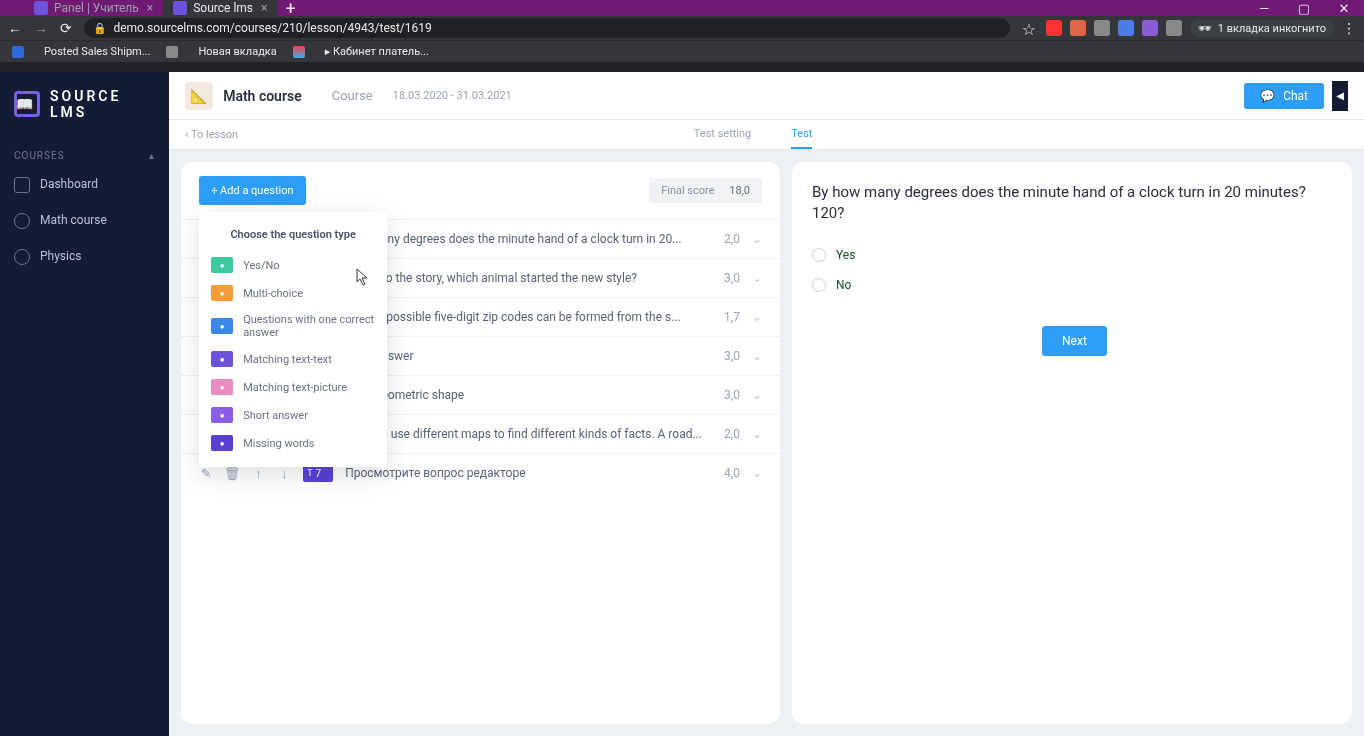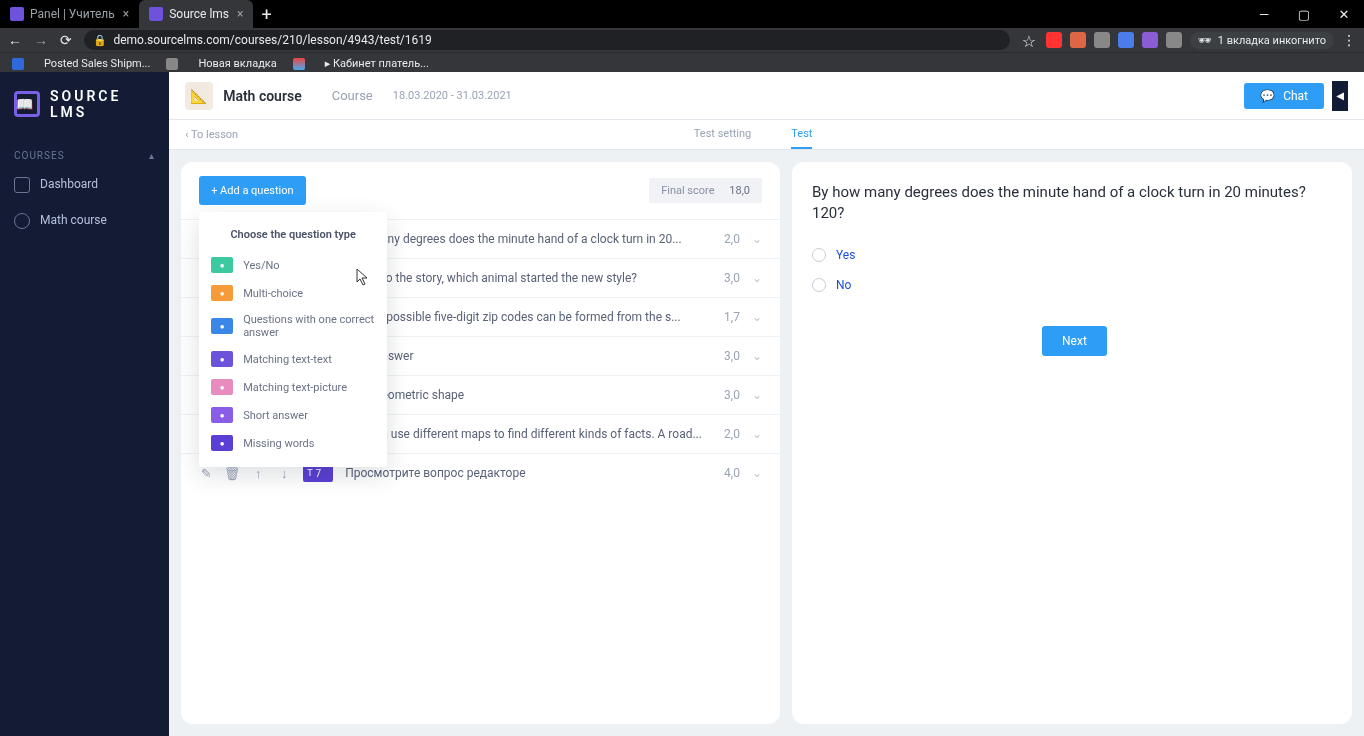--- a/index.html
+++ b/index.html
@@ -1,19 +1,19 @@
 <!DOCTYPE html>
 <html><head>
 <meta charset="utf-8">
 <style>
 * { margin:0; padding:0; box-sizing:border-box; font-family:-apple-system,Segoe UI,Roboto,sans-serif; }
 body { background:#202124; width:1364px; height:736px; overflow:hidden; }
 
 
-.tabbar { height:28px; background:#000000; display:flex; align-items:center; padding-left:0; }
+.tabbar { height:16px; background:#701a75; display:flex; align-items:center; padding-left:24px; }
 .tab { display:flex; align-items:center; height:28px; padding:0 10px; font-size:12px; color:#9aa0a6; border-radius:6px 6px 0 0; max-width:170px; }
 .tab.active { background:#35363a; color:#e8eaed; }
 .tab .favicon { width:14px; height:14px; margin-right:6px; background:#6e52dc; border-radius:2px; flex-shrink:0; }
 .tab.active .favicon { background:#6e52dc; }
 .tab .tabtext { white-space:nowrap; overflow:hidden; text-overflow:ellipsis; max-width:110px; }
 .tab .closex { margin-left:8px; color:#9aa0a6; cursor:pointer; }
 .newtab { color:#e8eaed; font-size:18px; margin-left:8px; cursor:pointer; }
 .winctrl { margin-left:auto; display:flex; }
 .winctrl span { width:40px; text-align:center; color:#e8eaed; font-size:13px; cursor:pointer; }
 
@@ -95,21 +95,21 @@
 
 .b-green{background:#3cc9a0;}
 .b-orange{background:#f69b3a;}
 .b-blue{background:#3a87e8;}
 .b-purple{background:#6d53d9;}
 .b-pink{background:#e88cc0;}
 .b-violet{background:#8a5de8;}
 .b-deep{background:#5b3fd4;}
 
 .question-text{font-size:15px;color:#2a2f3c;margin-bottom:24px;line-height:1.4;}
-.opt{display:flex;align-items:center;gap:10px;font-size:12px;color:#1d4ed8;margin-bottom:16px;cursor:pointer;}
+.opt{display:flex;align-items:center;gap:10px;font-size:12px;color:#14532d;margin-bottom:16px;cursor:pointer;}
 .radio{width:14px;height:14px;border:1.5px solid #c8cdd8;border-radius:50%;}
 .nextbtn{background:#2e9df5;color:#fff;padding:8px 20px;border-radius:3px;font-size:12px;display:inline-block;margin-top:18px;margin-left:230px;cursor:pointer;}
 </style>
 </head>
 <body>
 
 <div class="tabbar">
   <div class="tab">
     <div class="favicon"></div>
     <span class="tabtext">Panel | Учитель</span>
@@ -178,20 +178,24 @@
       <span>▴</span>
     </div>
     <div class="navitem">
         <span class="navicon"></span>
         <span>Dashboard</span>
       </div>
     <div class="navitem">
         <span class="navicon round"></span>
         <span>Math course</span>
       </div>
+    <div class="navitem">
+        <span class="navicon round"></span>
+        <span>Physics</span>
+      </div>
   </div>
 
   <div class="main">
     <div class="topbar">
       <div class="courseico">📐</div>
       <span class="coursename">Math course</span>
       <span class="coursetype">Course</span>
       <span class="coursedate">18.03.2020 - 31.03.2021</span>
       <div class="spacer"></div>
       <div class="chatbtn">

